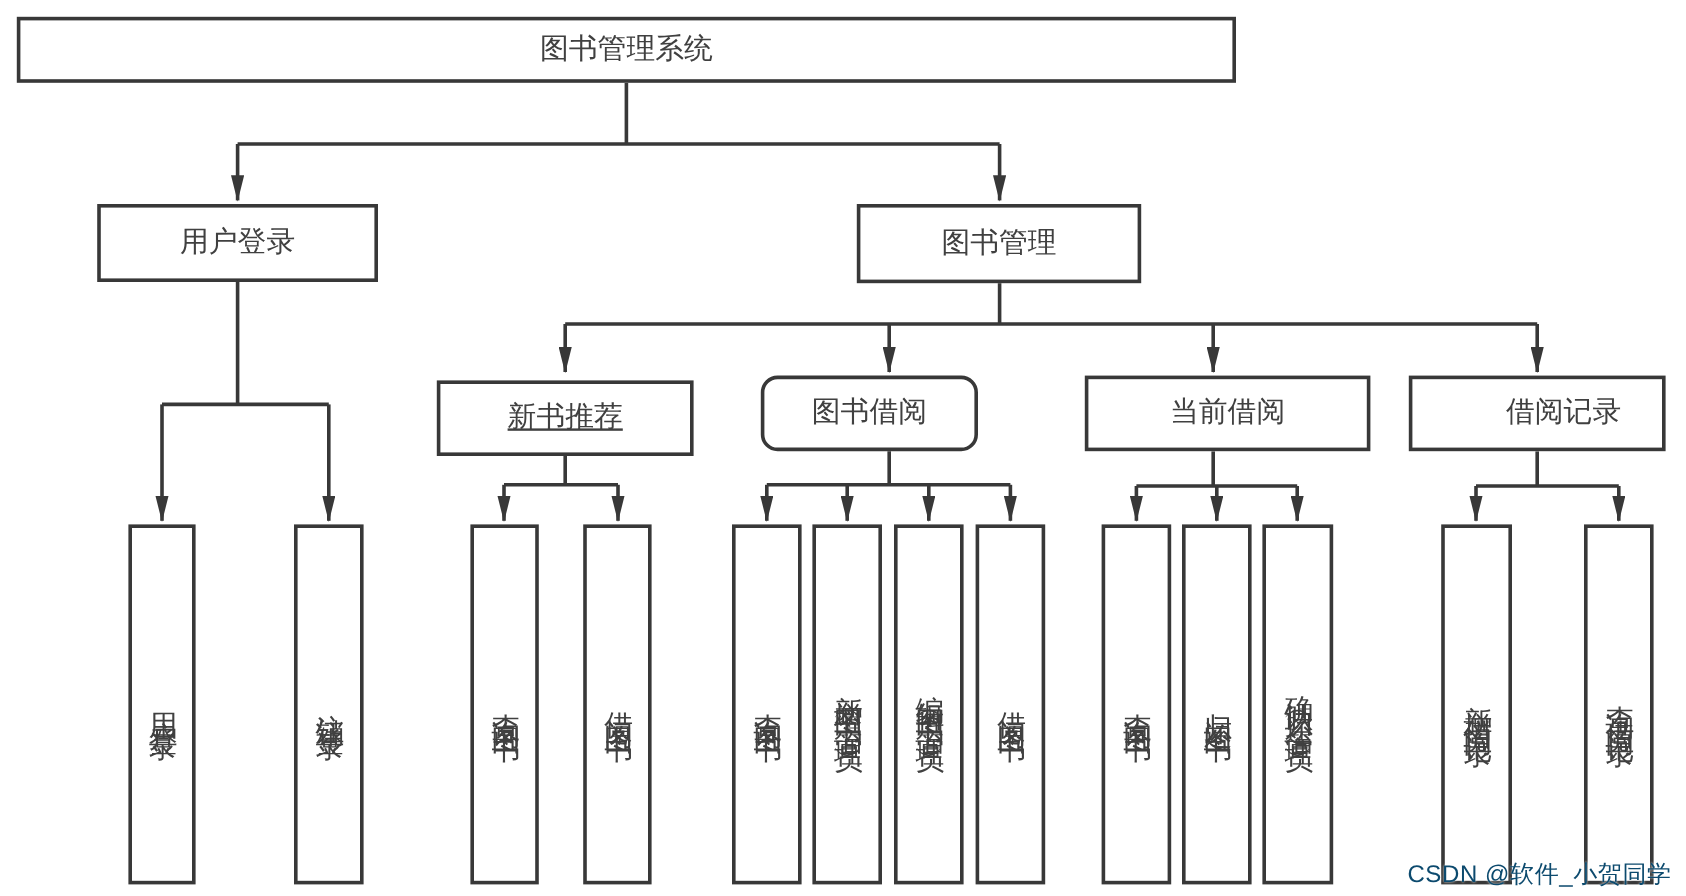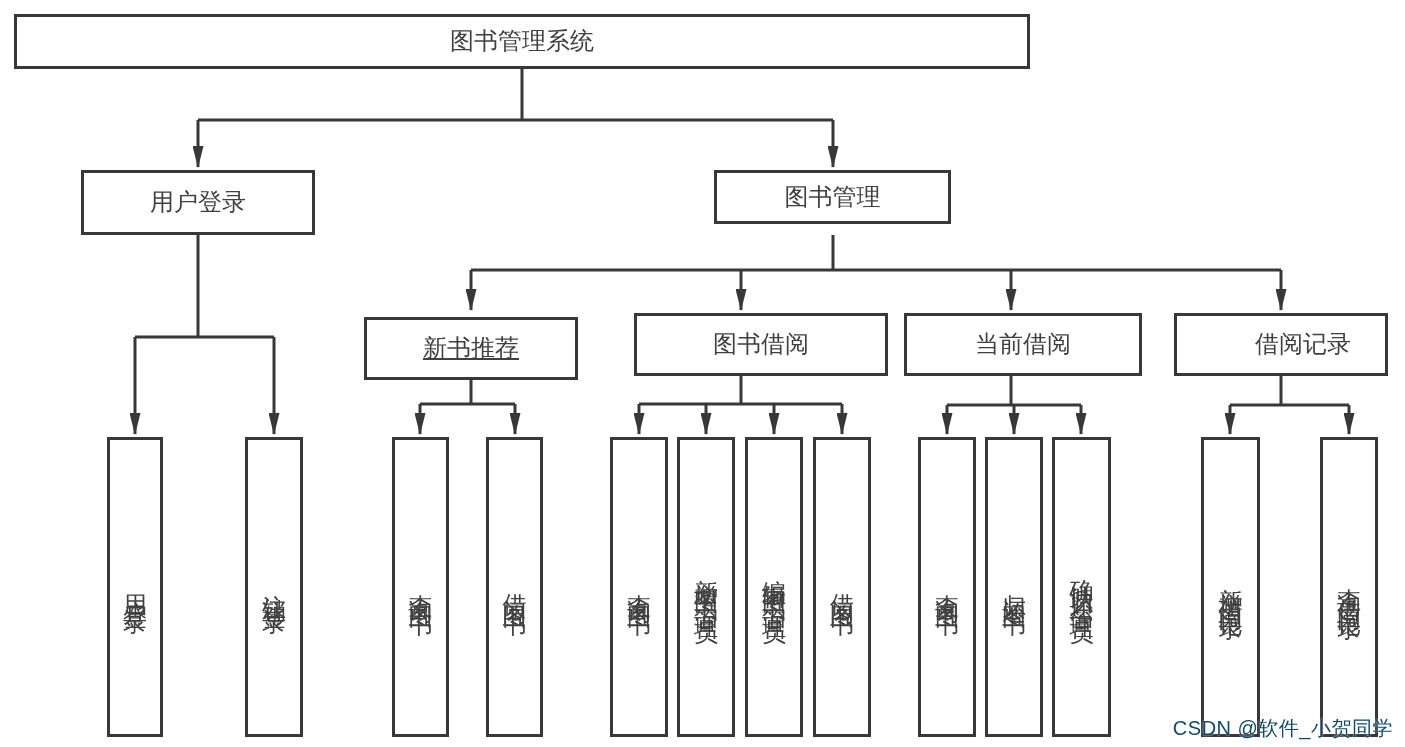--- a/index.html
+++ b/index.html
@@ -46,24 +46,24 @@
     writing-mode: vertical-rl;
     text-orientation: mixed;
     letter-spacing: 6px;
     white-space: normal;
     line-height: 1;
   }
   
   .n-root      { left: 14px;   top: 14px;  width: 1016px; height: 55px; }
   
   .n-login     { left: 81px;   top: 170px; width: 234px;  height: 65px; }
-  .n-mgmt      { left: 714px;  top: 170px; width: 237px;  height: 54px; }
+  .n-mgmt      { left: 714px;  top: 170px; width: 237px;  height: 66px; }
   
   .n-newbooks  { left: 364px;  top: 317px; width: 214px;  height: 63px; text-decoration: underline; }
-  .n-borrowing { left: 634px;  top: 313px; width: 254px;  height: 63px; }
+  .n-borrowing { left: 634px;  top: 313px; width: 181px;  height: 63px; border-radius: 14px; }
   .n-current   { left: 904px;  top: 313px; width: 238px;  height: 63px; }
   .n-records   { left: 1174px; top: 313px; width: 214px;  height: 63px; padding-left: 44px; }
   
   .leaf { top: 437px; height: 300px; }
   .n-l-userlogin  { left: 107px;  width: 56px; }
   .n-l-logout     { left: 245px;  width: 58px; }
   .n-l-nbquery    { left: 392px;  width: 57px; }
   .n-l-nbborrow   { left: 486px;  width: 57px; }
   .n-l-bwquery    { left: 610px;  width: 58px; }
   .n-l-bwadd      { left: 677px;  width: 58px; }

